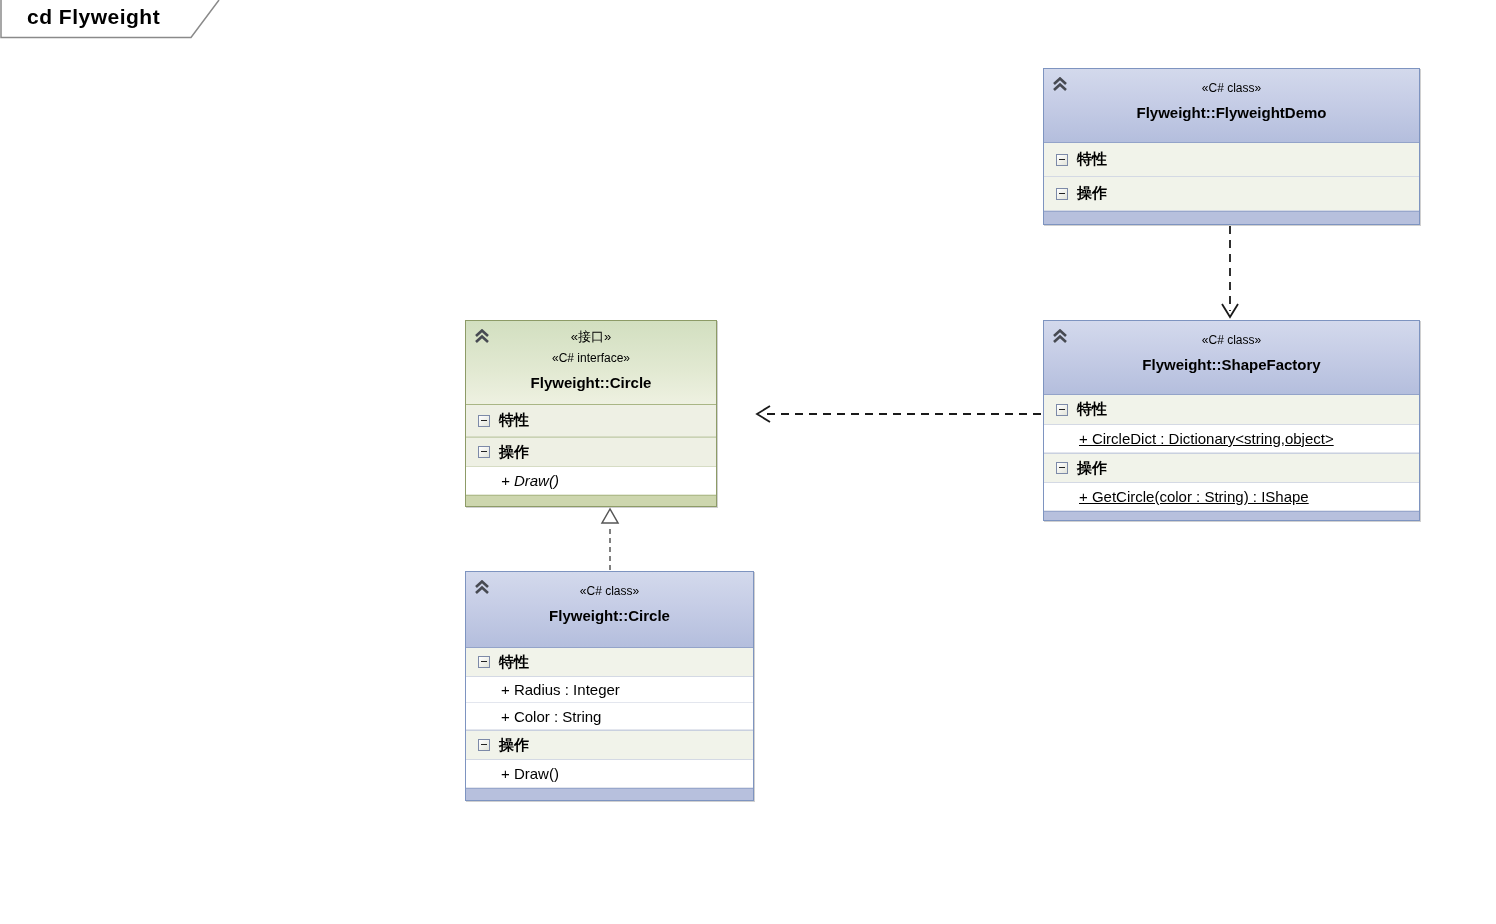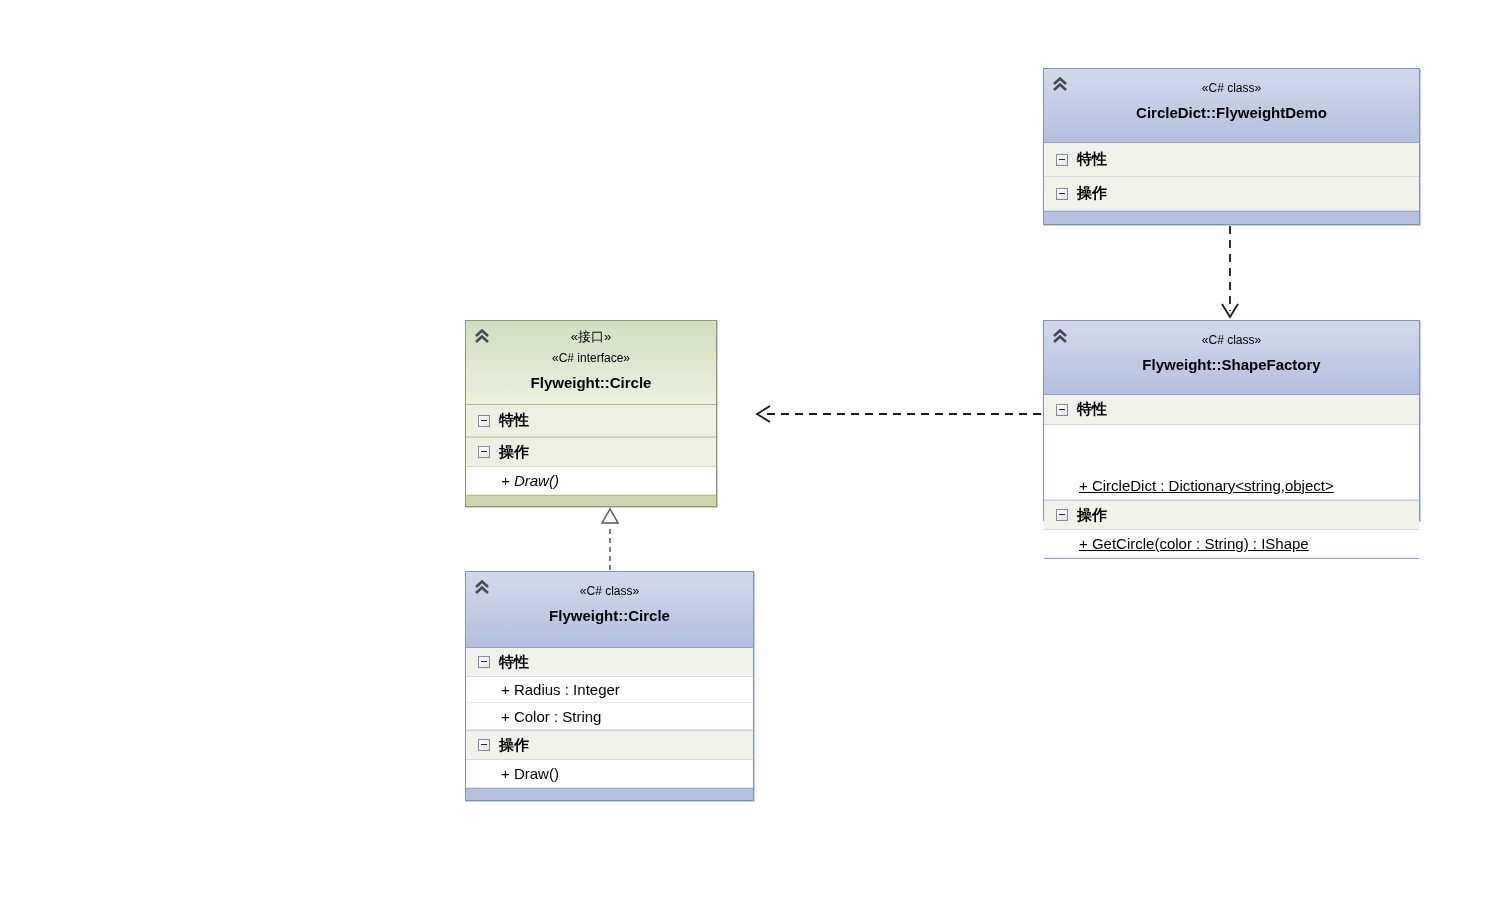--- a/index.html
+++ b/index.html
@@ -146,29 +146,35 @@
       <line x1="1041" y1="414" x2="764" y2="414" stroke="#1a1a1a" stroke-width="1.8" stroke-dasharray="8,6"></line>
       <polyline points="770,406 757,414 770,422" fill="none" stroke="#1a1a1a" stroke-width="1.8"></polyline>
     </g>
 
     <g>
       <line x1="610" y1="570" x2="610" y2="525" stroke="#555555" stroke-width="1.5" stroke-dasharray="5,4"></line>
       <polygon points="610,509 602,523 618,523" fill="#ffffff" stroke="#555555" stroke-width="1.5"></polygon>
     </g>
   </svg>
 
+  <div class="frame-label">
+    <svg width="230" height="42">
+      <path d="M1,0 L1,37.5 L191,37.5 L219,0" fill="none" stroke="#8a8a8a" stroke-width="1.5"></path>
+    </svg>
+    <span class="frame-text">cd Flyweight</span>
+  </div>
 
   <div class="uml-box blue" style="left:1043px; top:68px; width:377px; height:157px;">
     <div class="box-header" style="height:74px; padding-top:8px;">
       <svg class="chevron" viewBox="0 0 16 15">
         <polyline points="2,7 8,1.5 14,7" fill="none" stroke="#474a52" stroke-width="2.6"></polyline>
         <polyline points="2,13 8,7.5 14,13" fill="none" stroke="#474a52" stroke-width="2.6"></polyline>
       </svg>
       <div class="stereotype">«C# class»</div>
-      <div class="box-name">CircleDict::FlyweightDemo</div>
+      <div class="box-name">Flyweight::FlyweightDemo</div>
     </div>
     <div class="section-row" style="height:34px;">
       <span class="minus-icon"></span>
       <span class="section-label">特性</span>
     </div>
     <div class="section-row" style="height:34px;">
       <span class="minus-icon"></span>
       <span class="section-label">操作</span>
     </div>
     <div class="box-footer"></div>
@@ -180,21 +186,21 @@
         <polyline points="2,7 8,1.5 14,7" fill="none" stroke="#474a52" stroke-width="2.6"></polyline>
         <polyline points="2,13 8,7.5 14,13" fill="none" stroke="#474a52" stroke-width="2.6"></polyline>
       </svg>
       <div class="stereotype">«C# class»</div>
       <div class="box-name">Flyweight::ShapeFactory</div>
     </div>
     <div class="section-row" style="height:30px;">
       <span class="minus-icon"></span>
       <span class="section-label">特性</span>
     </div>
-    <div class="member-row" style="height:28px;margin-top:47px;">
+    <div class="member-row" style="height:28px;">
       <span class="member-text static">+ CircleDict : Dictionary&lt;string,object&gt;</span>
     </div>
     <div class="section-row" style="height:30px; border-top:1px solid #c9d0df;">
       <span class="minus-icon"></span>
       <span class="section-label">操作</span>
     </div>
     <div class="member-row" style="height:28px;">
       <span class="member-text static">+ GetCircle(color : String) : IShape</span>
     </div>
     <div class="box-footer"></div>

